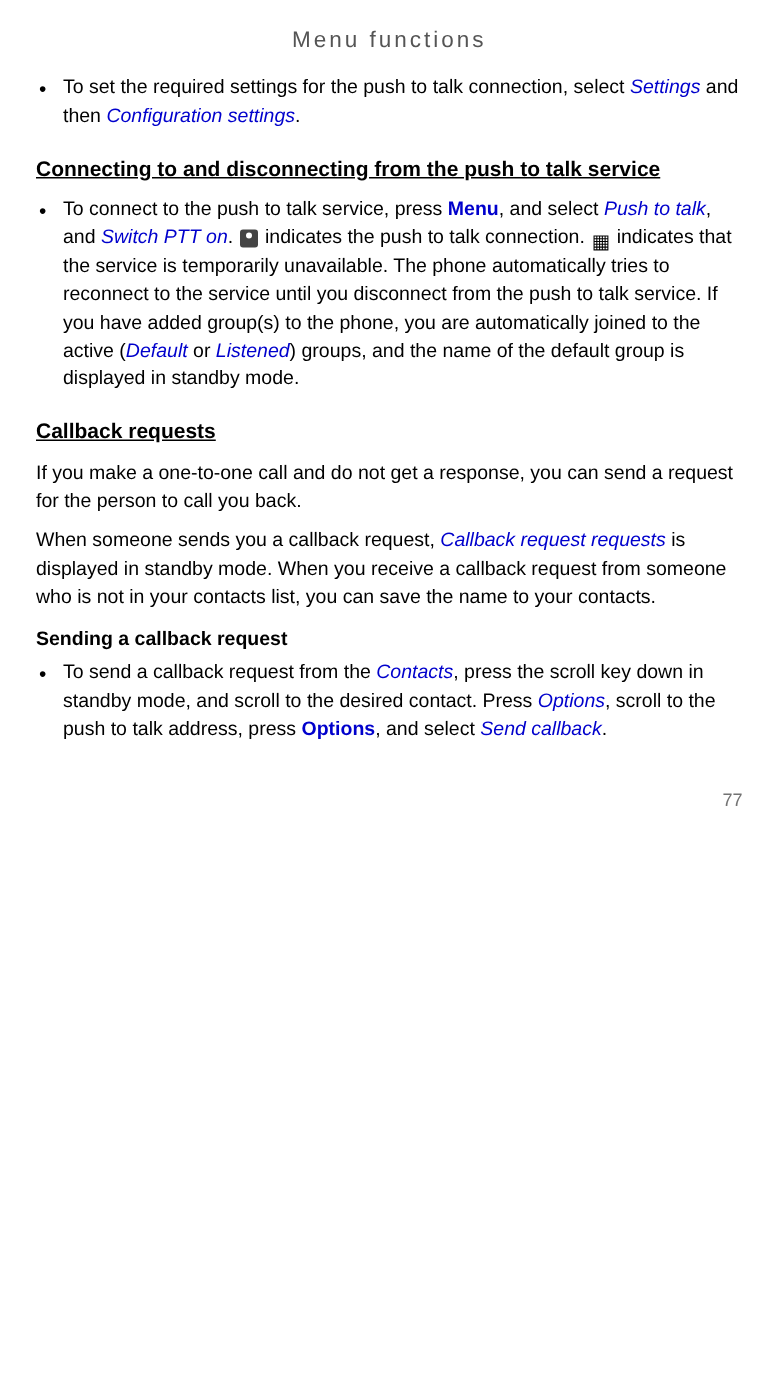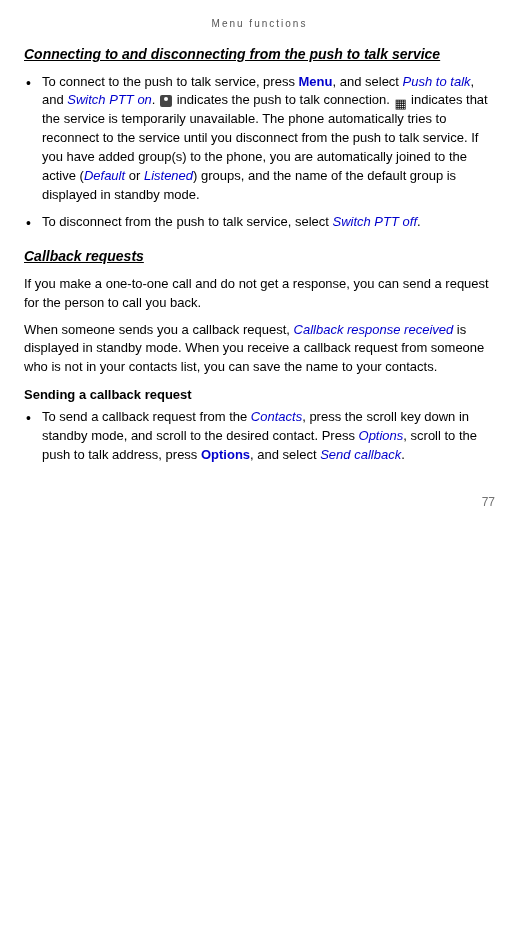--- a/index.html
+++ b/index.html
@@ -13,21 +13,21 @@
       min-height: 925px;
       background: #ffffff;
       font-family: Arial, Helvetica, sans-serif;
       font-size: 13px;
       color: #000000;
       padding: 18px 24px 24px 24px;
     }
 
     .page-header {
       text-align: center;
-      font-size: 10px;
+      font-size: 15px;
       color: #555555;
       letter-spacing: 2px;
       margin-bottom: 14px;
       font-style: normal;
     }
 
     ul.main-list {
       list-style: none;
       padding-left: 0;
     }
@@ -47,21 +47,20 @@
       font-size: 14px;
     }
 
     .section-heading {
       font-size: 14px;
       font-weight: bold;
       text-decoration: underline;
       margin-top: 16px;
       margin-bottom: 8px;
       line-height: 1.4;
-      font-style: italic;
     }
 
     .sub-heading {
       font-weight: bold;
       font-size: 13px;
       margin-top: 10px;
       margin-bottom: 6px;
     }
 
     .para {
@@ -118,38 +117,38 @@
       color: #737373;
       margin-top: 30px;
     }
   </style>
 </head>
 <body>
 
 <div class="page-header">Menu functions</div>
 
 <ul class="main-list">
+  <li>
+    <span>To set the required settings for the push to talk connection, select <span class="link-blue">Settings</span> and then <span class="link-blue">Configuration settings</span>.</span>
+  </li>
 </ul>
 
 <div class="section-heading">Connecting to and disconnecting from the push to talk service</div>
 
 <ul class="main-list">
   <li>
     <span>To connect to the push to talk service, press <span class="bold-blue">Menu</span>, and select <span class="link-blue">Push to talk</span>, and <span class="link-blue">Switch PTT on</span>. <span class="icon-ptt"></span> indicates the push to talk connection. <span class="icon-ptt2">▦</span> indicates that the service is temporarily unavailable. The phone automatically tries to reconnect to the service until you disconnect from the push to talk service. If you have added group(s) to the phone, you are automatically joined to the active (<span class="link-blue">Default</span> or <span class="link-blue">Listened</span>) groups, and the name of the default group is displayed in standby mode.</span>
   </li>
-  <li>
-    <span>To disconnect from the push to talk service, select <span class="link-blue">Switch PTT off</span>.</span>
-  </li>
 </ul>
 
 <div class="section-heading">Callback requests</div>
 
 <p class="para">If you make a one-to-one call and do not get a response, you can send a request for the person to call you back.</p>
 
-<p class="para">When someone sends you a callback request, <span class="link-blue">Callback response received</span> is displayed in standby mode. When you receive a callback request from someone who is not in your contacts list, you can save the name to your contacts.</p>
+<p class="para">When someone sends you a callback request, <span class="link-blue">Callback request requests</span> is displayed in standby mode. When you receive a callback request from someone who is not in your contacts list, you can save the name to your contacts.</p>
 
 <div class="sub-heading">Sending a callback request</div>
 
 <ul class="main-list">
   <li>
     <span>To send a callback request from the <span class="link-blue">Contacts</span>, press the scroll key down in standby mode, and scroll to the desired contact. Press <span class="link-blue">Options</span>, scroll to the push to talk address, press <span class="bold-blue">Options</span>, and select <span class="link-blue">Send callback</span>.</span>
   </li>
 </ul>
 
 <div class="page-number">77</div>

